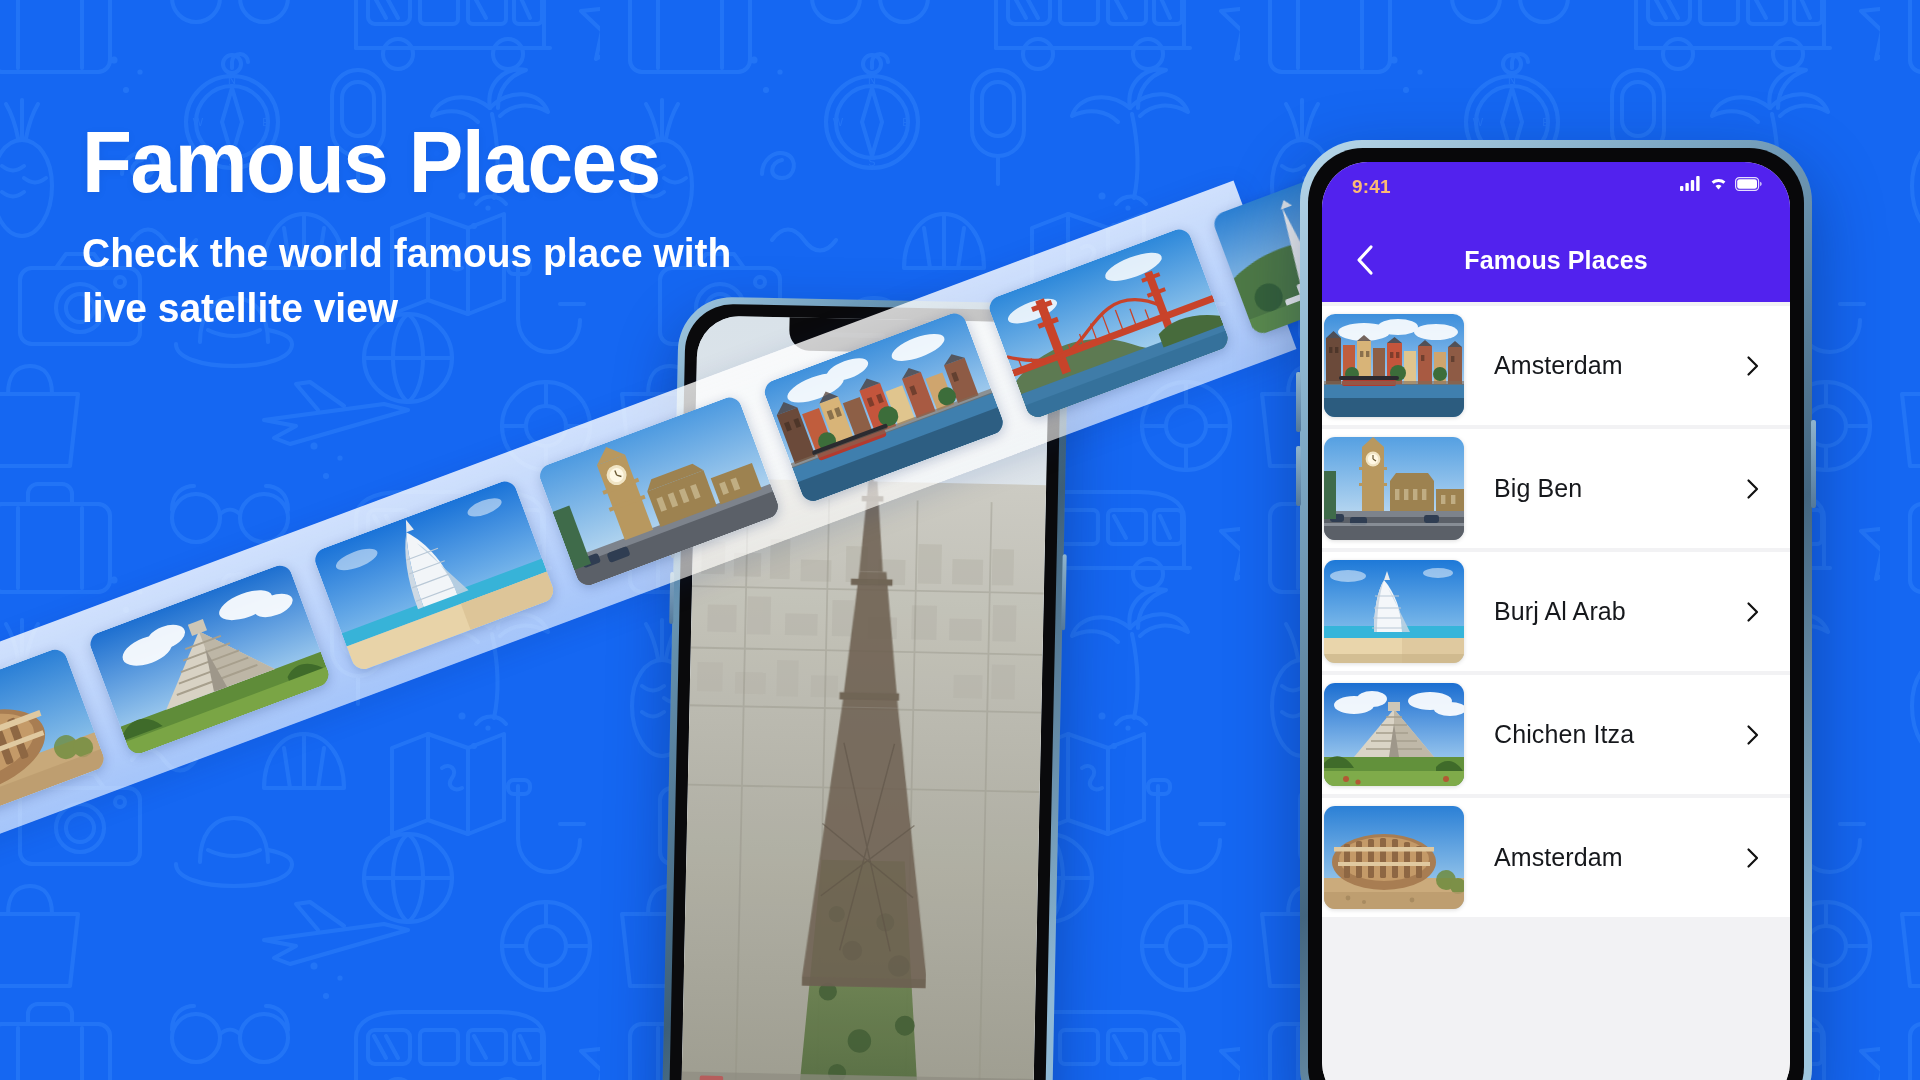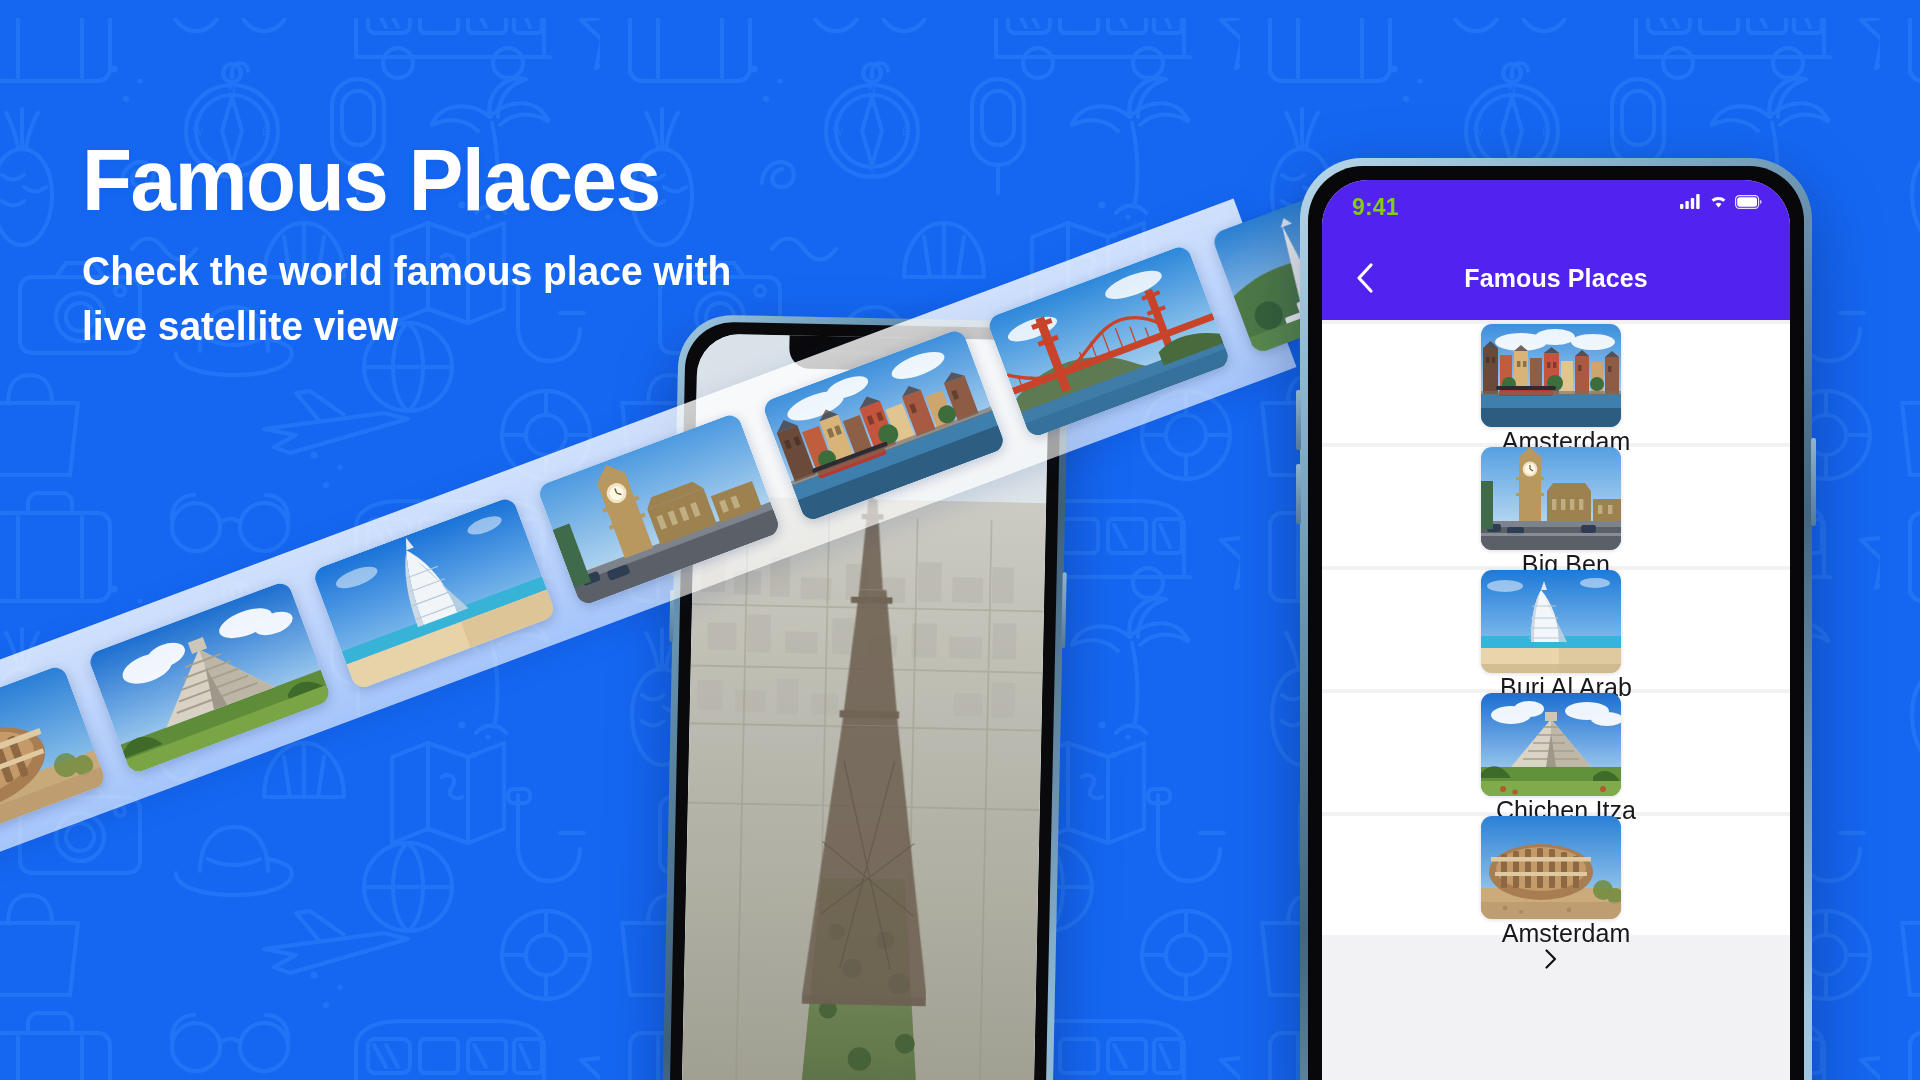--- a/index.html
+++ b/index.html
@@ -1,21 +1,21 @@
 <!DOCTYPE html>
 <html><head>
 <meta charset="utf-8">
 <style>
   html,body{margin:0;padding:0;}
   body{
     width:1920px;height:1080px;overflow:hidden;position:relative;
     font-family:"Liberation Sans","DejaVu Sans",sans-serif;
     background:#1567F2;
   }
-  .stage{position:absolute;inset:0;overflow:hidden;margin-top:18px;}
+  .stage{position:absolute;inset:0;overflow:hidden;}
 
   
   .doodles{position:absolute;inset:-40px;opacity:.55;}
   .doodles svg{width:100%;height:100%;display:block;}
 
   
   .headline{
     position:absolute;left:82px;top:120px;width:900px;z-index:30;
     color:#ffffff;
   }
@@ -110,38 +110,38 @@
   }
   .phone-right .notch .spk{
     position:absolute;left:46px;top:16px;width:64px;height:6px;border-radius:3px;background:#121419;
   }
 
   .statusbar{
     position:relative;height:56px;flex:0 0 auto;background:#5222EE;
     display:flex;align-items:flex-start;justify-content:space-between;
     padding:14px 28px 0 30px;box-sizing:border-box;z-index:10;
   }
-  .statusbar .time{color:#84cc16;font-size:23px;font-weight:700;letter-spacing:.2px;}
+  .statusbar .time{color:#fdba74;font-size:19px;font-weight:700;letter-spacing:.2px;}
   .statusbar .icons{display:flex;align-items:center;gap:7px;}
   .appbar{
     flex:0 0 auto;height:84px;background:#5222EE;
     display:flex;align-items:center;position:relative;padding:0 26px;box-sizing:border-box;
   }
   .appbar .back{
     width:34px;height:34px;display:flex;align-items:center;justify-content:center;cursor:pointer;
   }
   .appbar .title{
     position:absolute;left:0;right:0;text-align:center;color:#fff;
     font-size:25px;font-weight:700;letter-spacing:.1px;pointer-events:none;
   }
   .applist{flex:1 1 auto;background:#f2f2f4;overflow:hidden;padding-top:4px;}
   .row{
     background:#fff;display:flex;align-items:center;
-    height:119px;padding:0 26px 0 16px;box-sizing:border-box;
-    margin-bottom:4px;cursor:pointer;flex-direction:column;
+    height:119px;padding:0 26px 0 2px;box-sizing:border-box;
+    margin-bottom:4px;cursor:pointer;
   }
   .row .thumb{
     width:140px;height:103px;border-radius:11px;overflow:hidden;flex:0 0 auto;
     box-shadow:0 1px 4px rgba(0,0,0,.14);
   }
   .row .thumb svg{width:100%;height:100%;display:block;}
   .row .name{
     flex:1 1 auto;padding-left:30px;color:#16181c;font-size:25px;font-weight:400;
     letter-spacing:.1px;
   }

